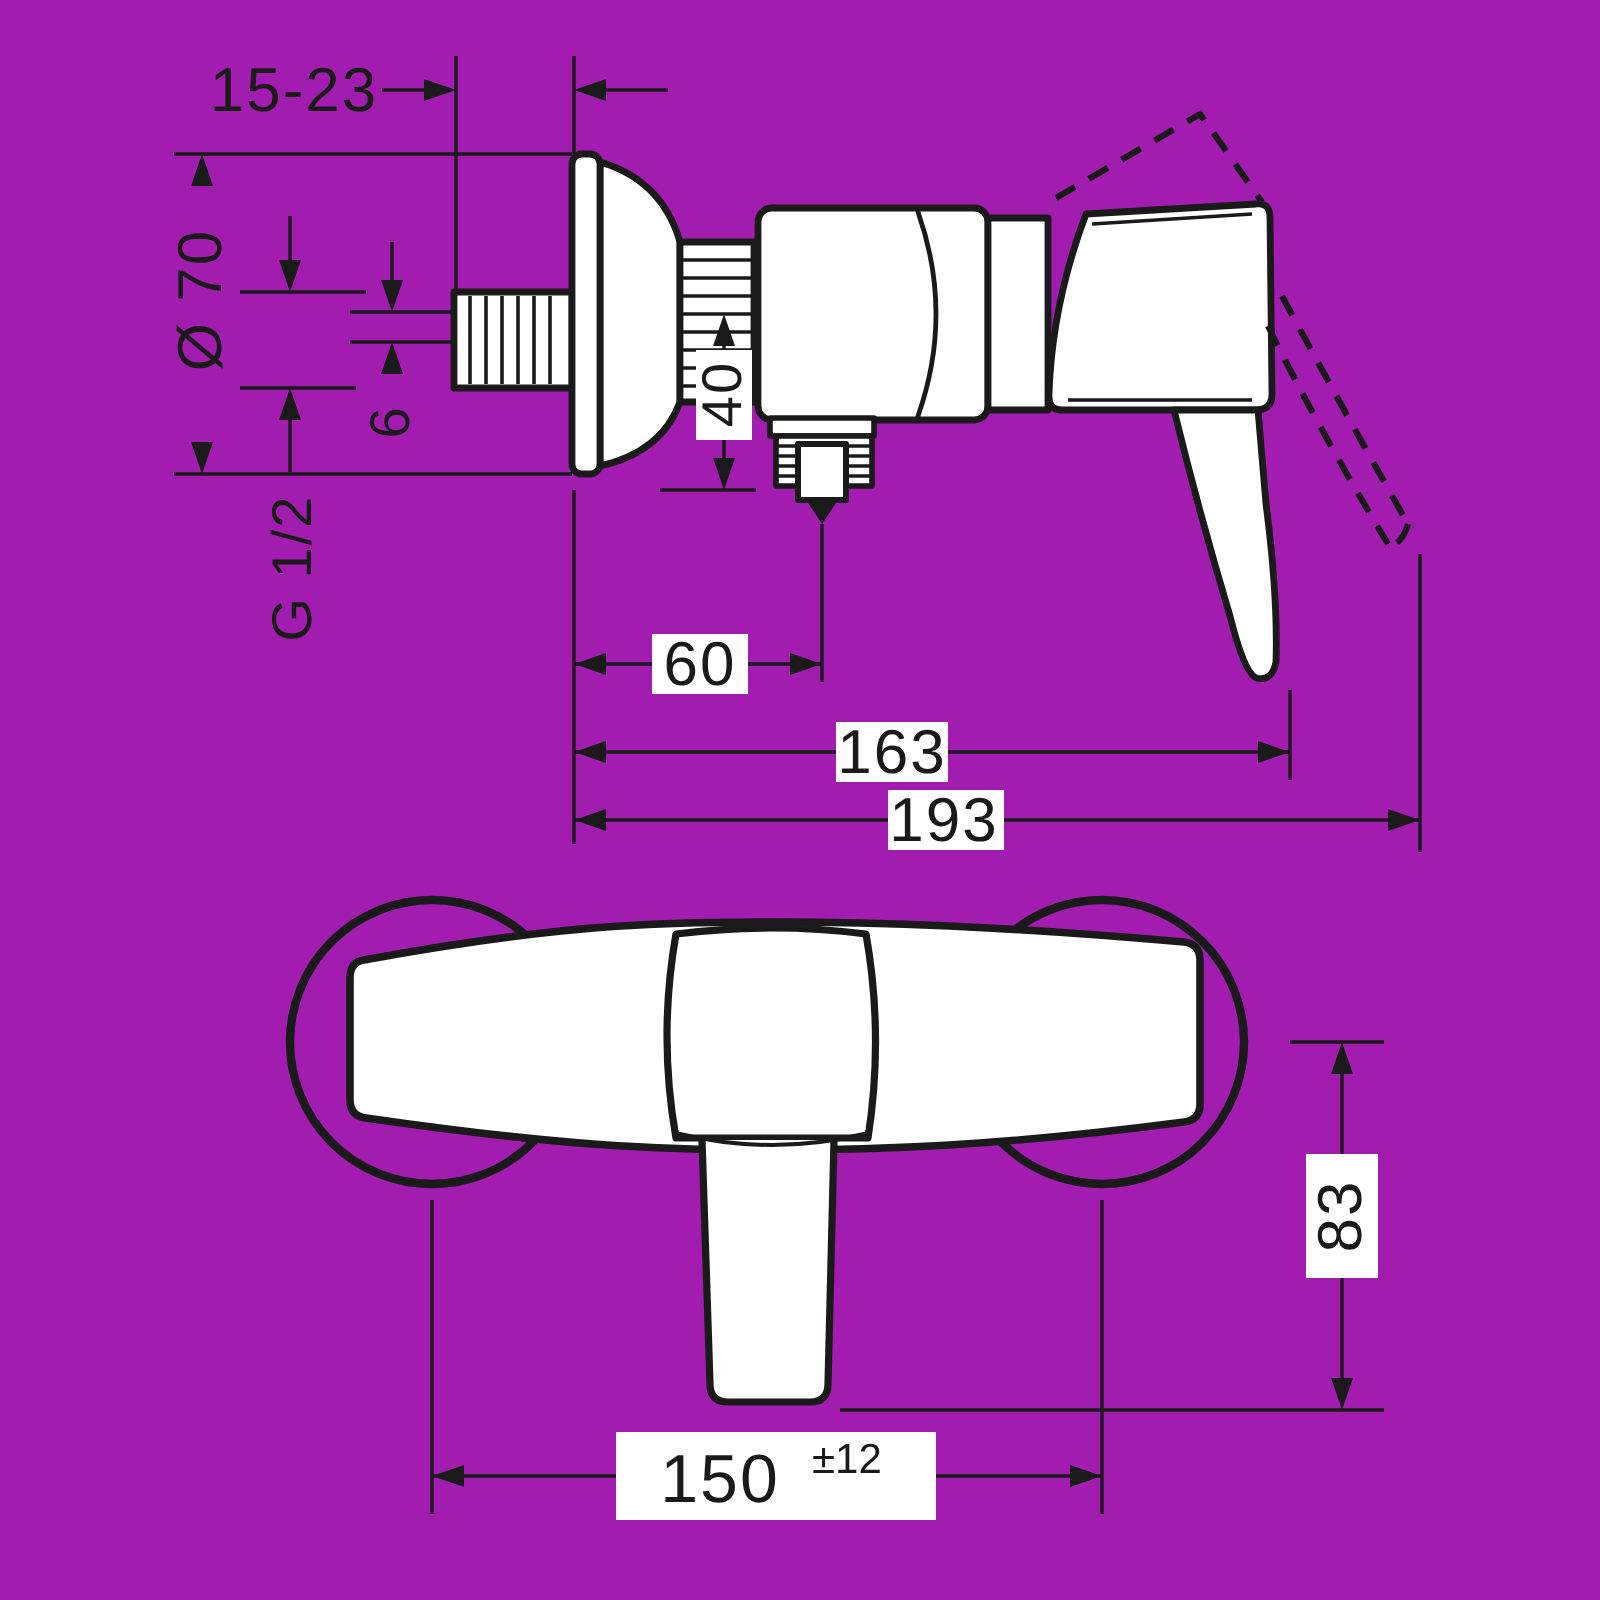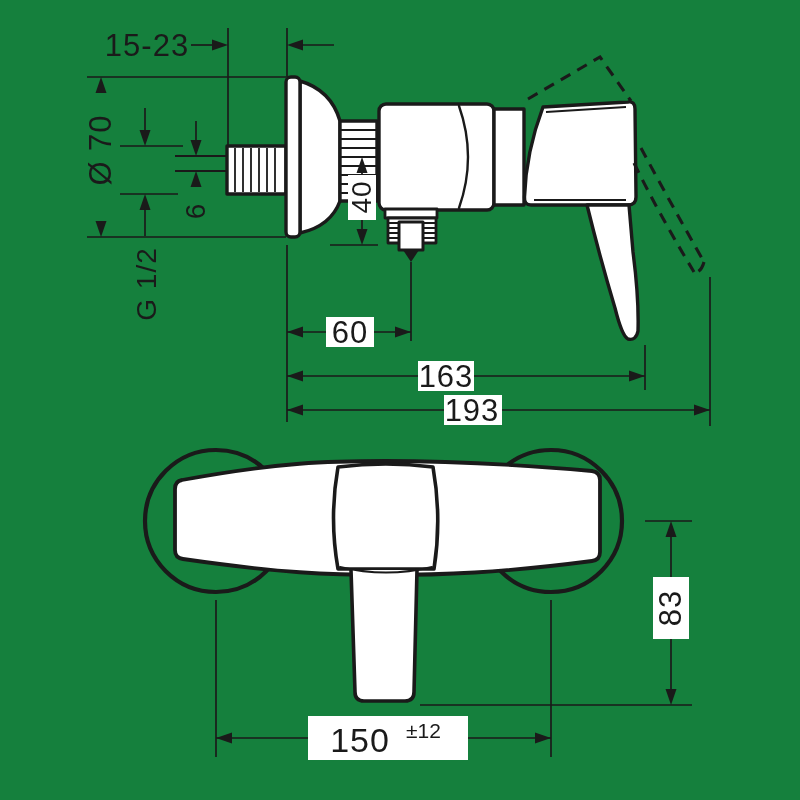--- a/index.html
+++ b/index.html
@@ -1,16 +1,16 @@
 <!DOCTYPE html>
 <html><head>
 <meta charset="utf-8">
 <style>
   html,body{margin:0;padding:0;background:#ffffff;}
-  .canvas{position:relative;width:800px;height:800px;background:#15803d;overflow:hidden;}
+  .canvas{position:relative;width:800px;height:800px;background:#a21caf;overflow:hidden;}
   svg{display:block;}
   svg text{font-family:"Liberation Sans","DejaVu Sans",sans-serif;fill:#1a1a1a;letter-spacing:1px;}
   .outline{fill:#ffffff;stroke:#1a1a1a;stroke-width:3.4;stroke-linejoin:round;stroke-linecap:round;}
   .outline-nf{fill:none;stroke:#1a1a1a;stroke-width:3.4;stroke-linejoin:round;stroke-linecap:round;}
   .heavy{fill:none;stroke:#1a1a1a;stroke-width:4.2;}
   .med{fill:none;stroke:#1a1a1a;stroke-width:2.4;stroke-linecap:round;}
   .rib{fill:none;stroke:#1a1a1a;stroke-width:1.8;}
   .dim{fill:none;stroke:#1a1a1a;stroke-width:1.7;}
   .arrow{fill:#1a1a1a;stroke:none;}
   .dashed{fill:none;stroke:#1a1a1a;stroke-width:3.1;stroke-dasharray:11 8;stroke-linecap:butt;}

